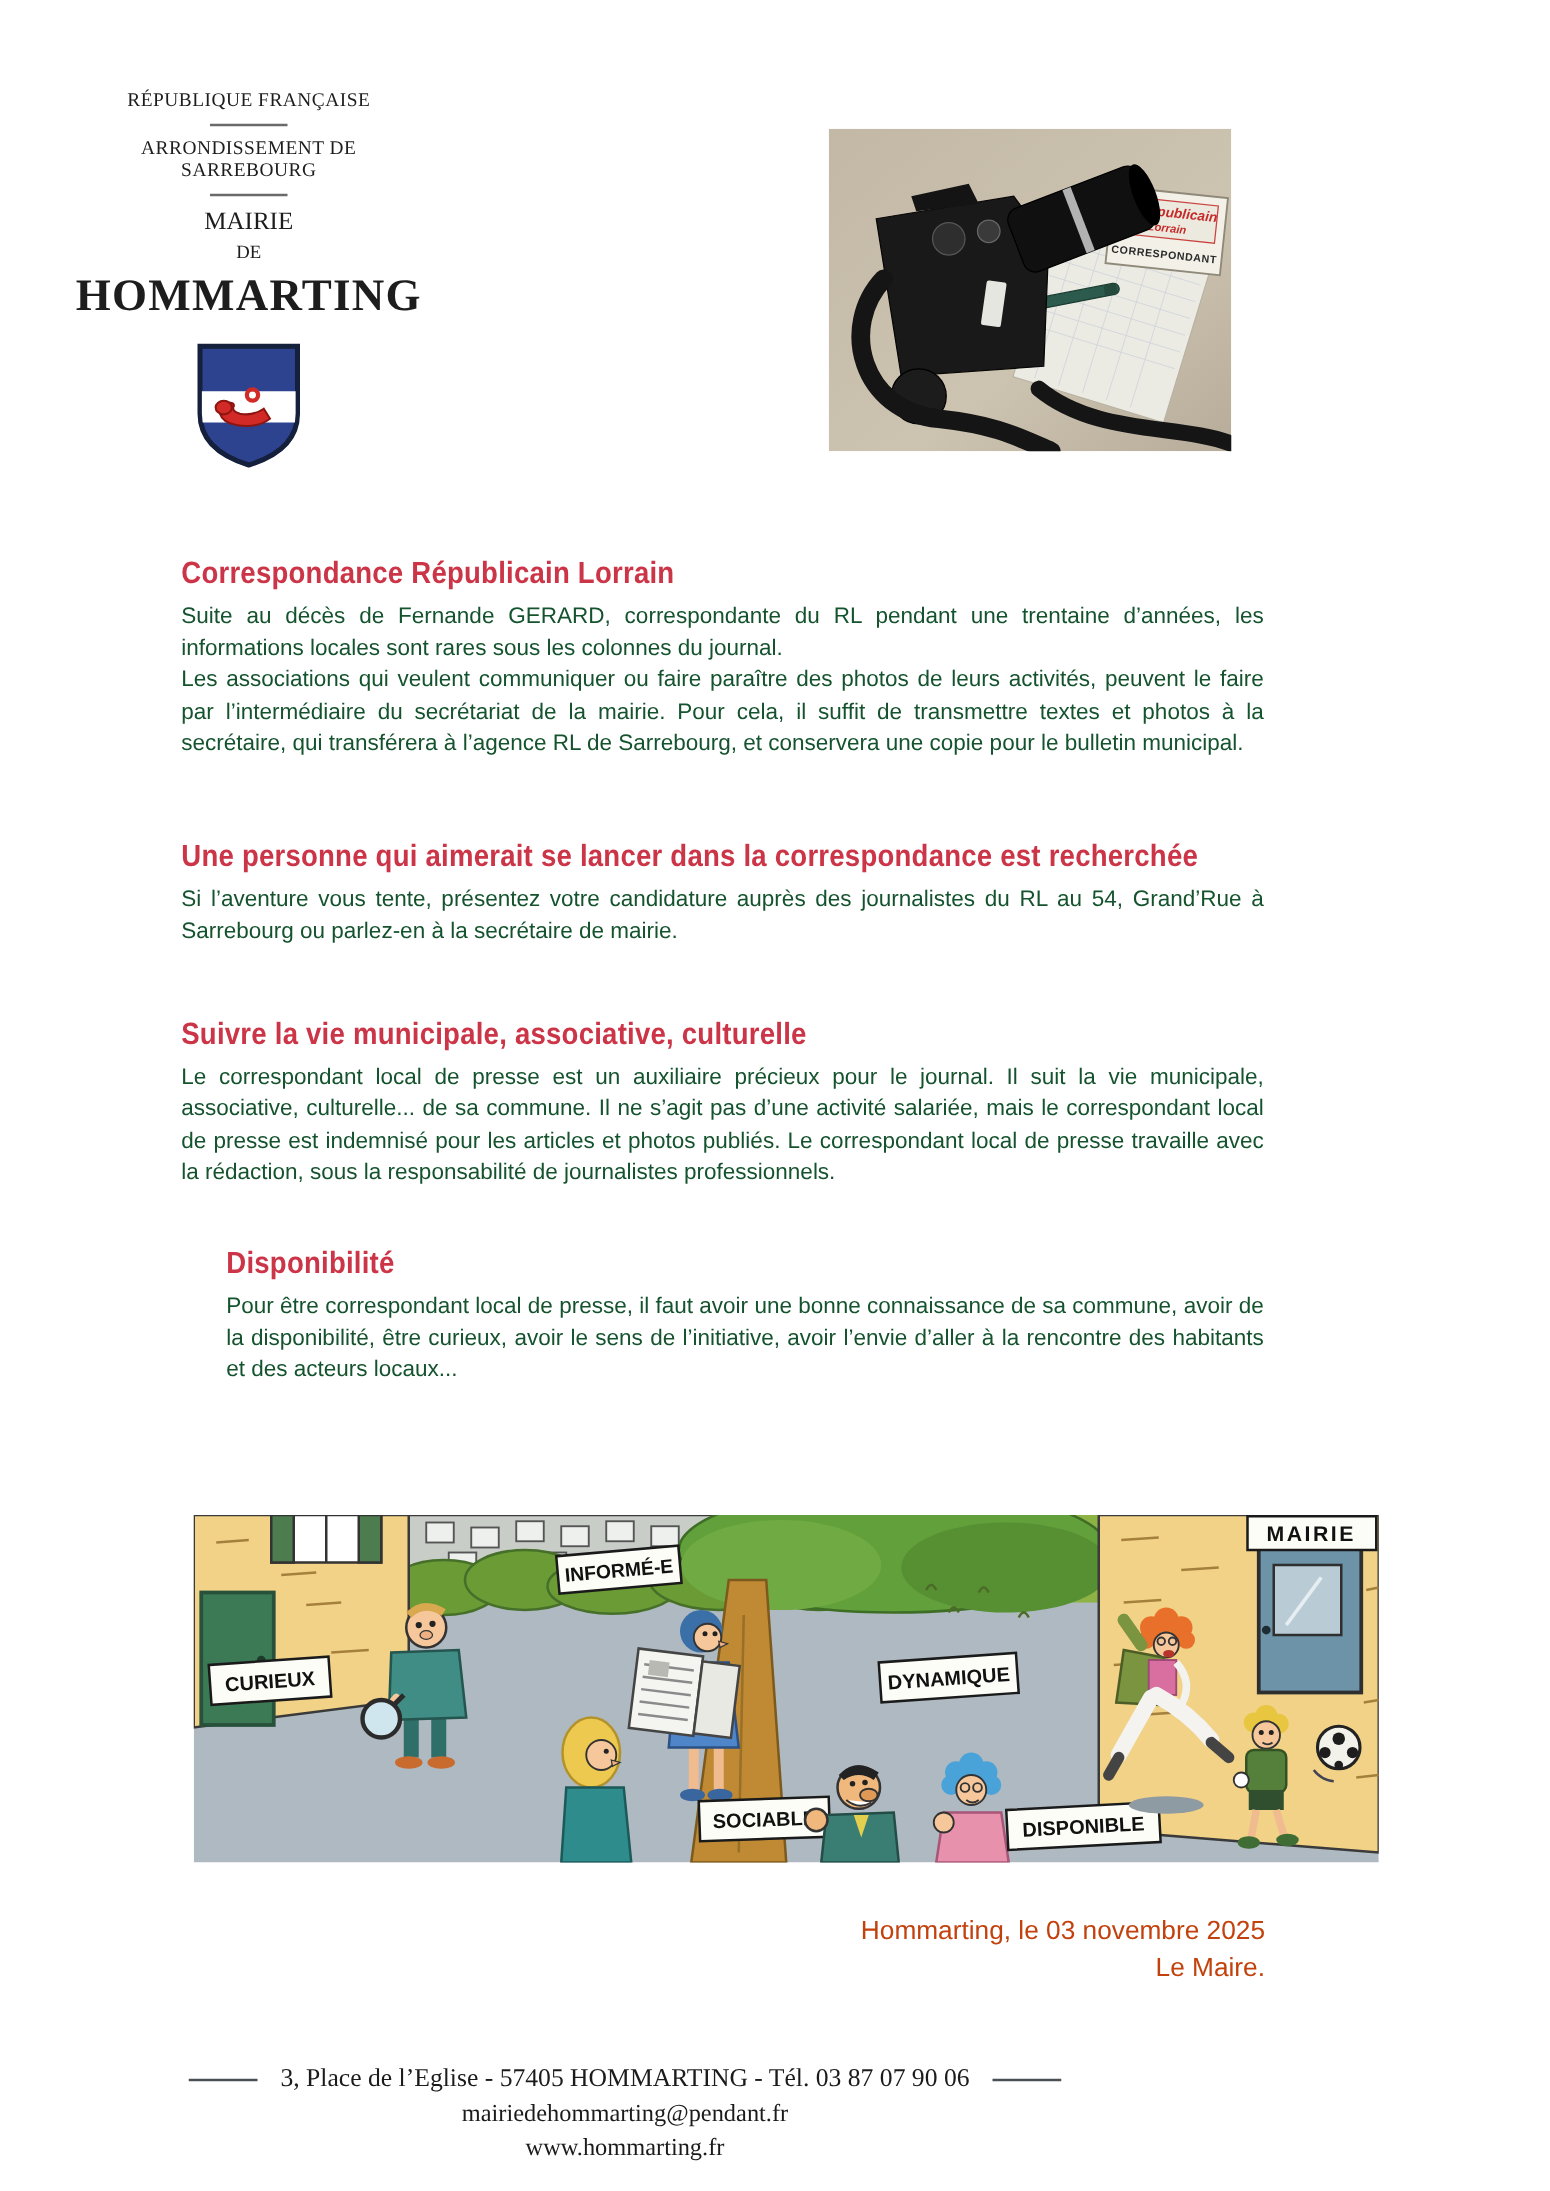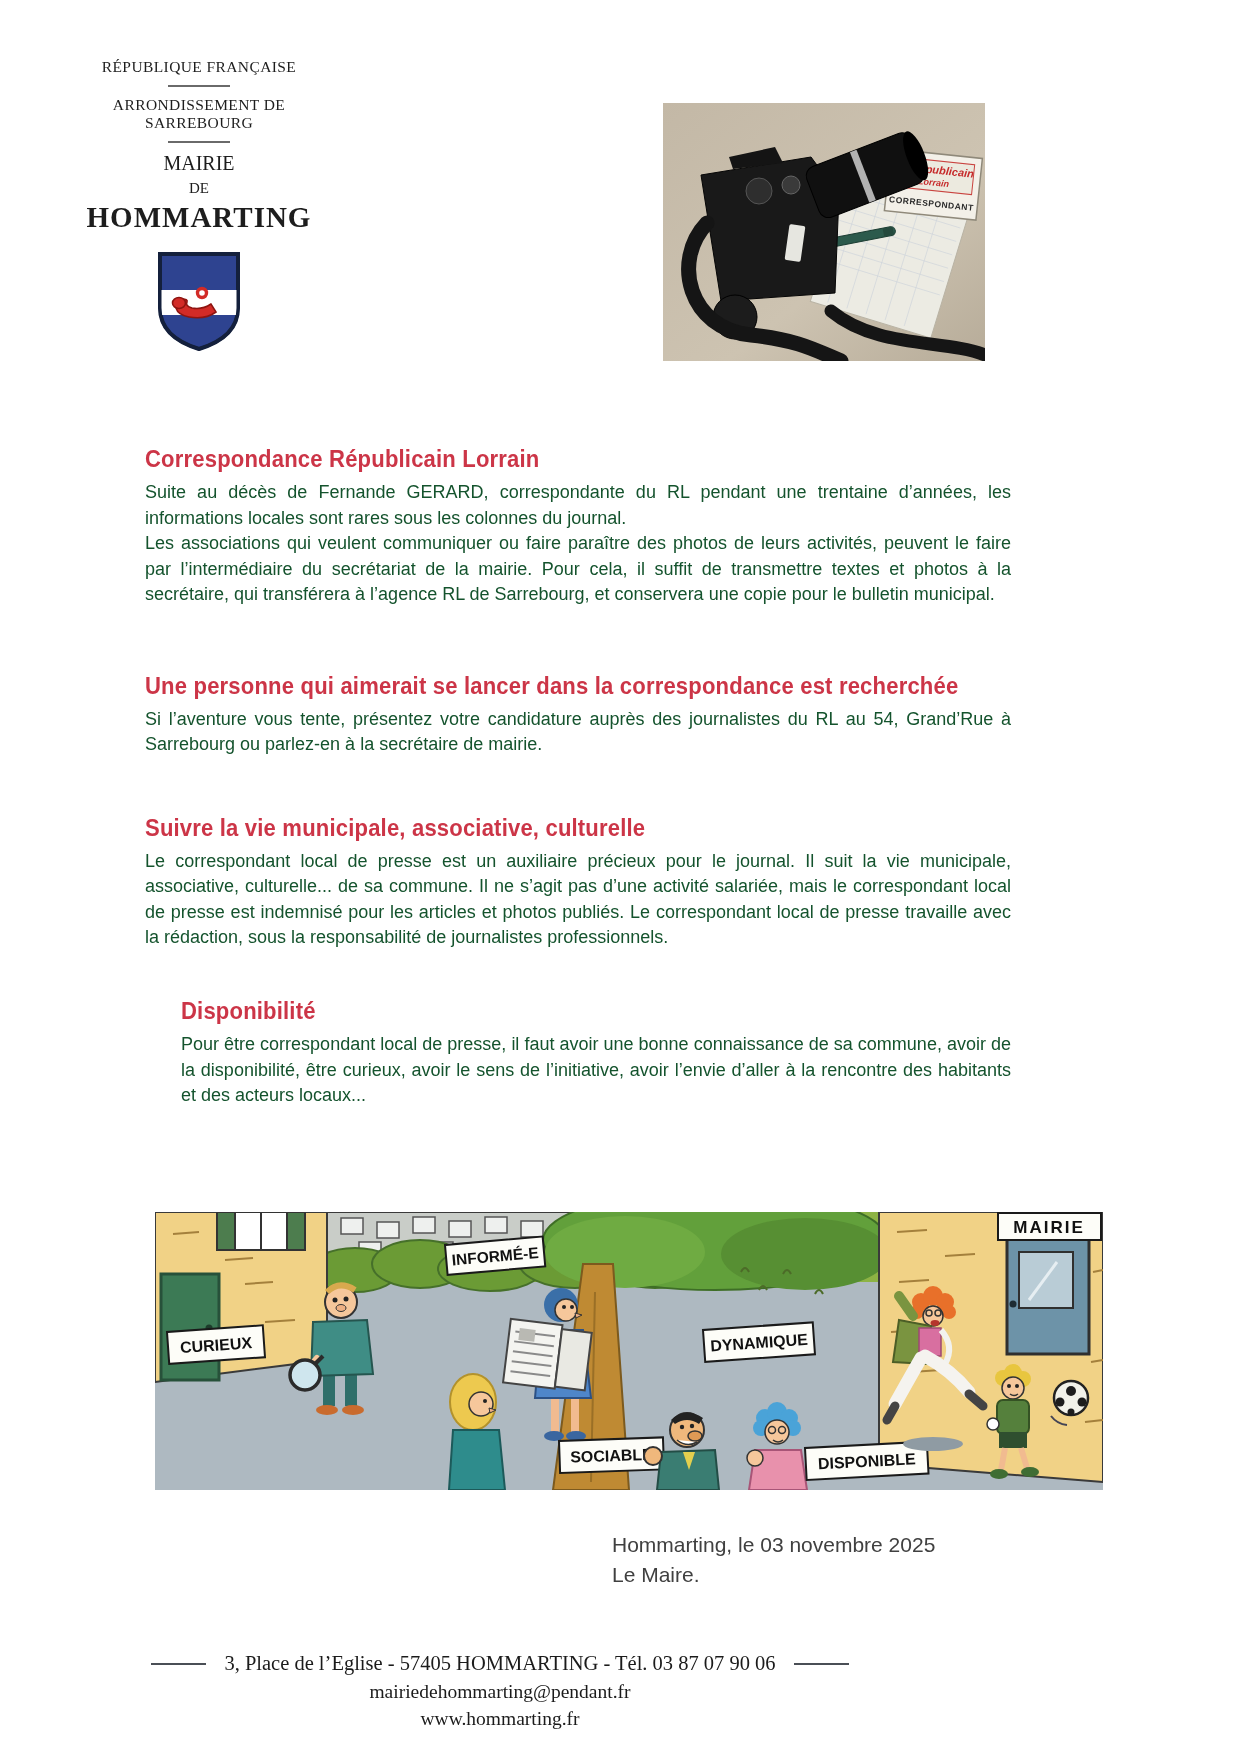--- a/index.html
+++ b/index.html
@@ -4,28 +4,28 @@
 <style>
   * { margin:0; padding:0; box-sizing:border-box; }
   html,body { background:#ffffff; }
   .page {
     position:relative; width:1240px; height:1753px; margin:0 auto;
     background:#ffffff; overflow:hidden;
     font-family:"Liberation Sans", sans-serif; color:#222;
   }
   
   .header-left {
-    position:absolute; left:57px; top:58px; width:284px;
+    position:absolute; left:57px; top:72px; width:284px;
     text-align:center; font-family:"Liberation Serif", serif; color:#1d1d1d;
   }
   .hl-small { font-size:15.5px; letter-spacing:.4px; }
   .hl-rule { width:62px; border-top:2px solid #6a6a6a; margin:9px auto 9px auto; }
   .hl-mairie { font-size:20px; margin-top:4px; }
   .hl-de { font-size:15px; margin-top:5px; }
-  .hl-commune { font-size:29px; font-weight:bold; letter-spacing:1px; margin-top:4px; }
+  .hl-commune { font-size:36px; font-weight:bold; letter-spacing:1px; margin-top:4px; }
   .shield { margin-top:16px; }
   
   .photo { position:absolute; left:663px; top:103px; width:322px; height:258px; }
   
   .content { position:absolute; left:145px; top:445px; width:866px; }
   .sec h2 {
     color:#cc3547; font-size:24.5px; font-weight:bold;
     transform:scaleX(.9); transform-origin:0 50%;
     letter-spacing:.2px; margin-bottom:7px; white-space:nowrap;
   }
@@ -34,21 +34,21 @@
   }
   .sec { margin-bottom:0; }
   .sec.s1 { margin-top:64px; }
   .sec.s2 { margin-top:56px; }
   .sec.s3 { margin-top:46px;margin-left:36px; }
   
   .cartoon { position:absolute; left:155px; top:1212px; width:948px; height:278px; }
   
   .signoff {
     position:absolute; left:612px; top:1530px; width:400px;
-    text-align:left; font-size:21px; color:#404040; line-height:1.45;
+    text-align:right; font-size:21px; color:#c2410c; line-height:1.45;
   }
   
   .footer {
     position:absolute; left:0; top:1652px; width:1000px; text-align:center;
     font-family:"Liberation Serif", serif; color:#1b1b1b;
   }
   .footer-line1 { display:flex; align-items:center; justify-content:center; gap:18px; font-size:20.5px; }
   .f-rule { width:55px; border-top:2px solid #4a4f56; }
   .footer-line2 { font-size:19.5px; margin-top:6px; }
   .footer-line3 { font-size:19.5px; margin-top:5px; }

